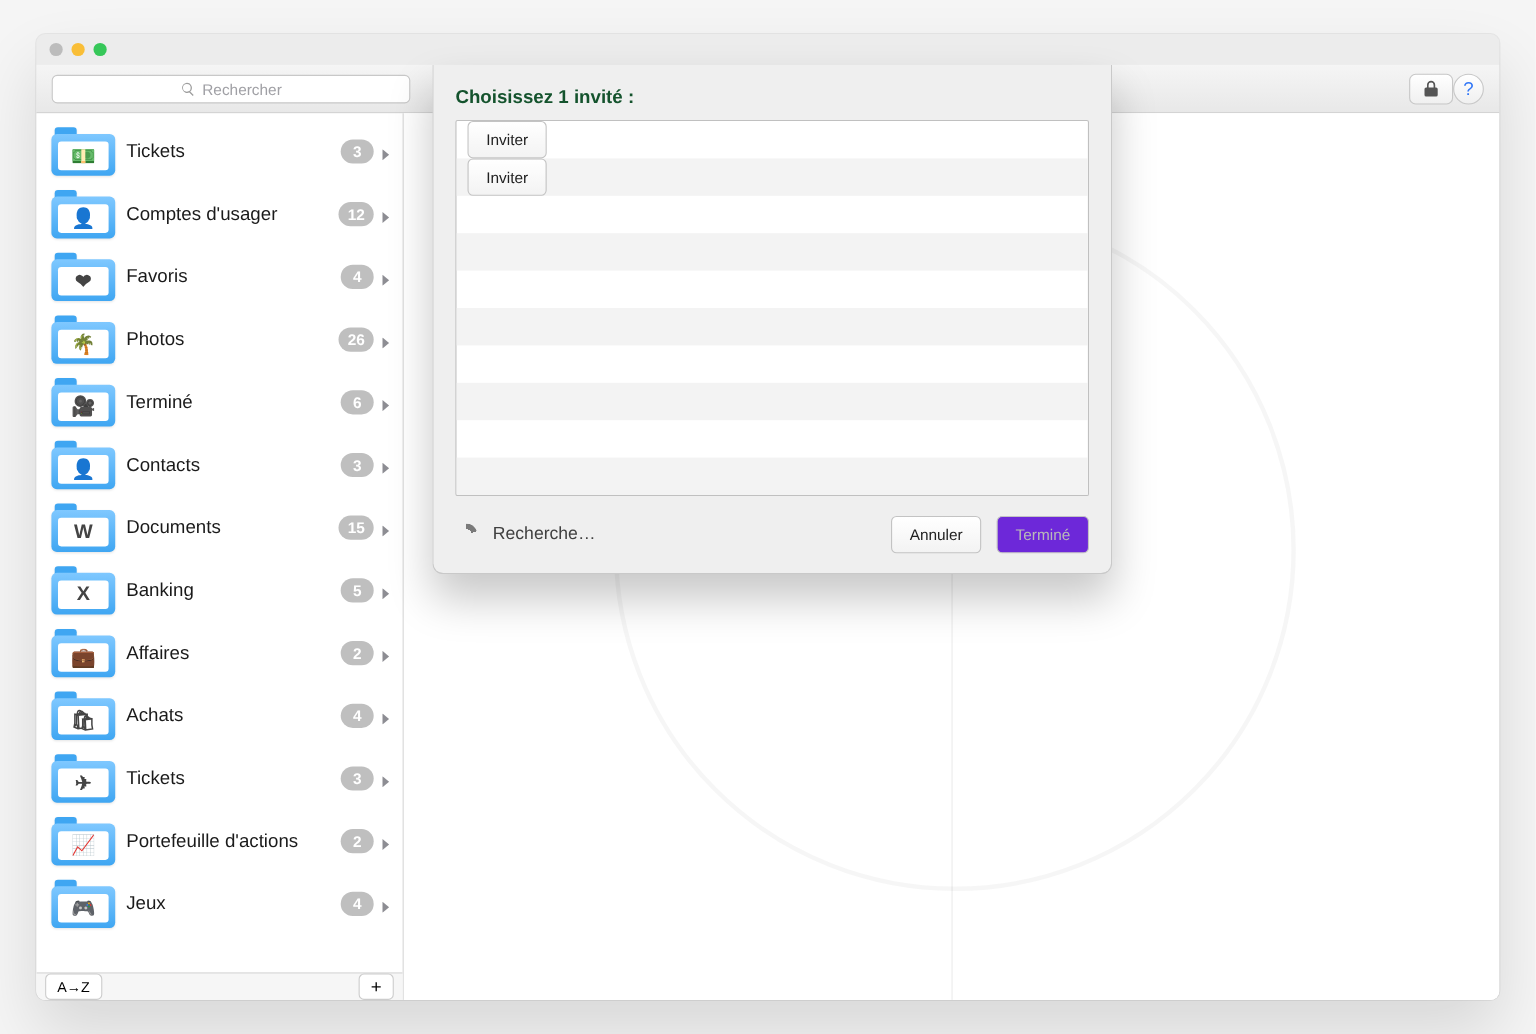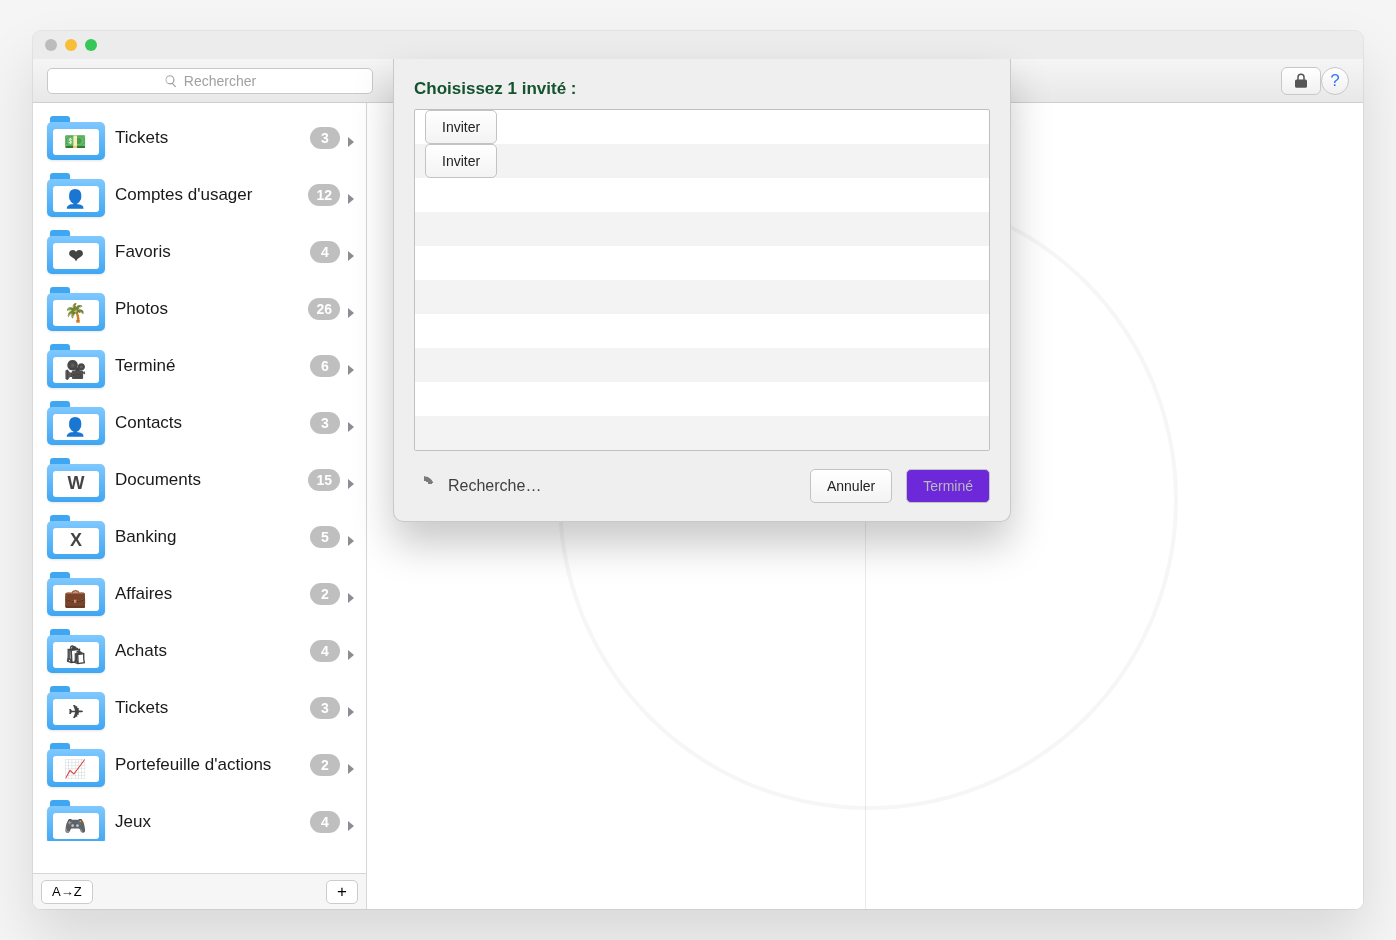--- a/index.html
+++ b/index.html
@@ -60,21 +60,21 @@
   .row{height:57px;display:flex;align-items:center;padding:0 6px;cursor:default;}
   .folder{width:58px;height:44px;margin-right:10px;position:relative;filter:drop-shadow(0 1px 1px rgba(0,0,0,.1));}
   .folder .tab{position:absolute;top:0;left:3px;width:20px;height:8px;border-radius:3px 3px 0 0;background:var(--folder2);}
   .folder .base{position:absolute;top:6px;left:0;right:0;bottom:0;background:linear-gradient(var(--folder1),var(--folder2));border-radius:5px;}
   .folder .front{position:absolute;left:6px;right:6px;top:13px;bottom:5px;border-radius:3px;display:flex;align-items:center;justify-content:center;background:#ffffff;font-size:18px;font-weight:600;color:#444;}
   .row .label{flex:1;font-size:17px;color:var(--text);}
   .pill{min-width:30px;height:22px;padding:0 8px;border-radius:11px;background:var(--pill);color:var(--pill-text);font-size:14px;font-weight:600;display:inline-flex;align-items:center;justify-content:center;}
   .chev{width:10px;height:10px;margin-left:6px;margin-right:4px;}
   .chev svg{fill:#8d8d93;}
 
-  .sidefoot{height:36px;border-top:1px solid #d6d6d6;background:#f6f6f6;display:flex;align-items:center;padding:0 8px;margin-top:32px;}
+  .sidefoot{height:25px;border-top:1px solid #d6d6d6;background:#f6f6f6;display:flex;align-items:center;padding:0 8px;margin-top:32px;}
   .footbtn{height:24px;border:1px solid #ccc;background:#fff;border-radius:5px;font-size:13px;padding:0 10px;display:inline-flex;align-items:center;cursor:pointer;}
   .sidefoot .gap{flex:1;}
   .footbtn.plus{font-size:17px;line-height:1;}
 
   .main{flex:1;display:flex;background:#fff;}
   .main .col{flex:1;border-right:1px solid #ebebeb;}
   .main .col:last-child{border-right:none;}
 
   
   .watermark{position:absolute;left:380px;top:120px;right:40px;bottom:60px;pointer-events:none;display:flex;align-items:center;justify-content:center;opacity:.05;}

